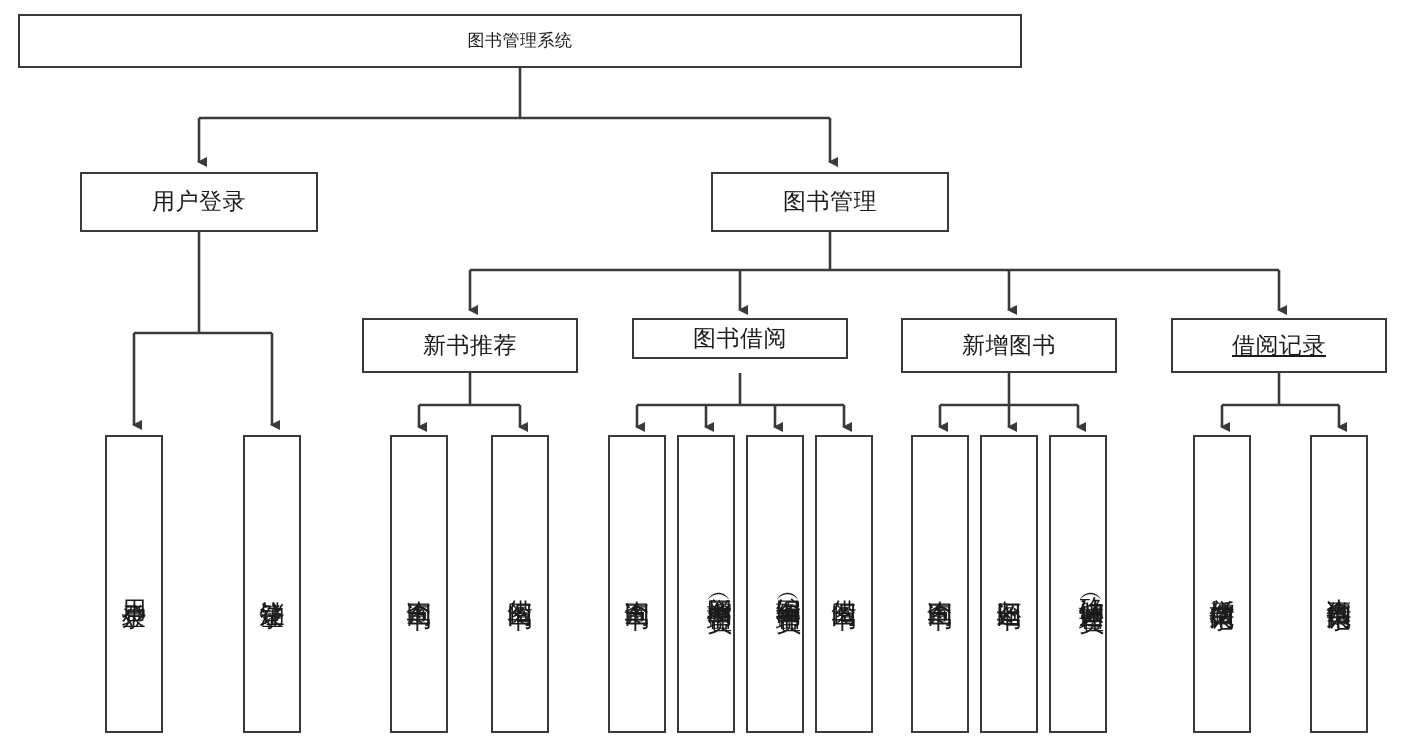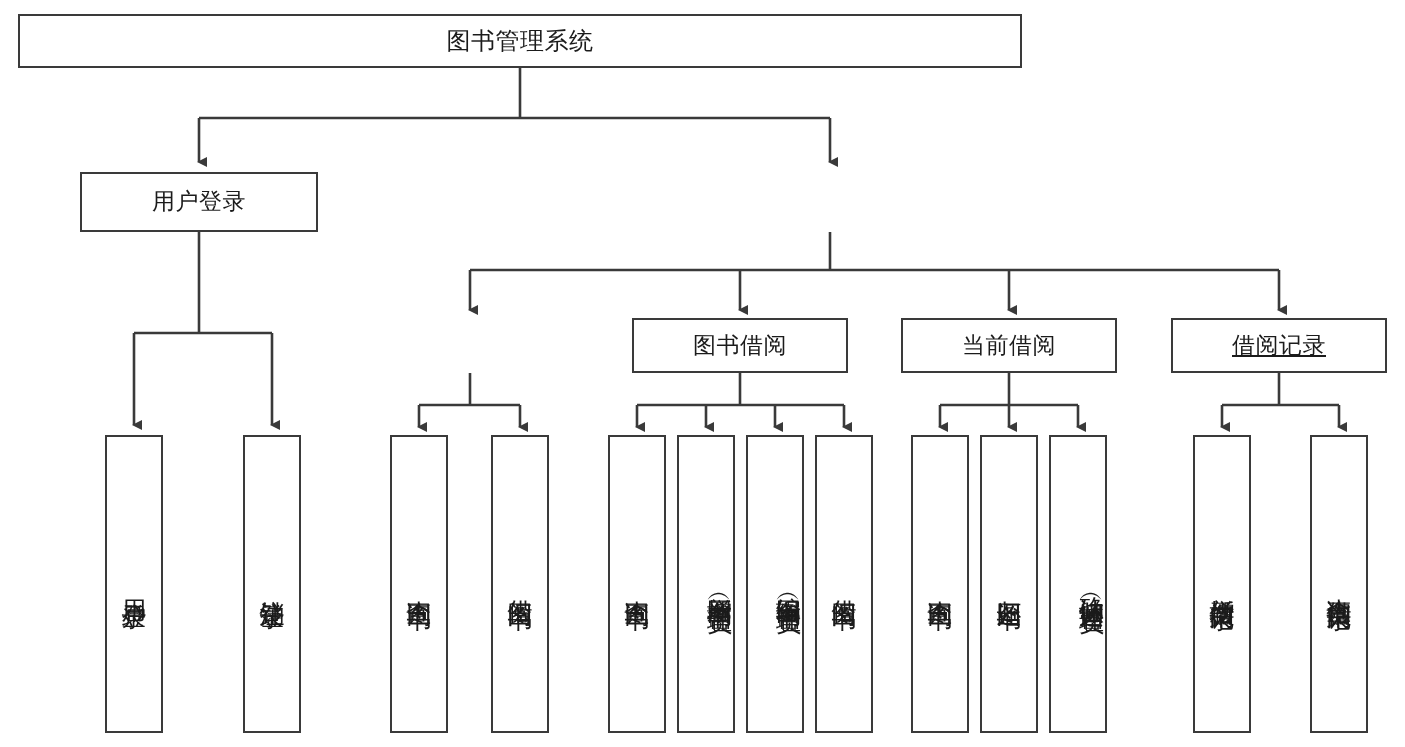--- a/index.html
+++ b/index.html
@@ -33,21 +33,21 @@
     align-items: center;
     justify-content: center;
     color: #1b1b1b;
   }
   .node-h {
     font-size: 23px;
     letter-spacing: 0.5px;
     line-height: 1.1;
   }
   .node-root {
-    font-size: 24px;
+    font-size: 17px;
   }
   .node-v {
     writing-mode: vertical-rl;
     text-orientation: upright;
     font-size: 25px;
     line-height: 1.08;
     letter-spacing: 2px;
     align-items: flex-start;
     justify-content: center;
     padding-top: 0;
@@ -142,26 +142,32 @@
     </g>
   </svg>
 
   <div class="node node-h node-root" style="left:18px; top:14px; width:1004px; height:54px;">
     <span>图书管理系统</span>
   </div>
 
   <div class="node node-h" style="left:80px; top:172px; width:238px; height:60px;">
     <span>用户登录</span>
   </div>
-
-  <div class="node node-h" style="left:632px; top:318px; width:216px; height:55px;text-align:right;">
+  <div class="node node-h" style="left:711px; top:172px; width:238px; height:60px;">
+    <span>图书管理</span>
+  </div>
+
+  <div class="node node-h" style="left:362px; top:318px; width:216px; height:55px;">
+    <span>新书推荐</span>
+  </div>
+  <div class="node node-h" style="left:632px; top:318px; width:216px; height:41px;text-align:right;">
     <span>图书借阅</span>
   </div>
   <div class="node node-h" style="left:901px; top:318px; width:216px; height:55px;">
-    <span>当前借阅</span>
+    <span>新增图书</span>
   </div>
   <div class="node node-h" style="left:1171px; top:318px; width:216px; height:55px;text-decoration:underline;">
     <span>借阅记录</span>
   </div>
 
   <div class="node node-v" style="left:105px; top:435px; width:58px; height:298px;">
     <span class="vwrap-center">
         <span class="vtext">用户登录</span>
       </span>
   </div>

